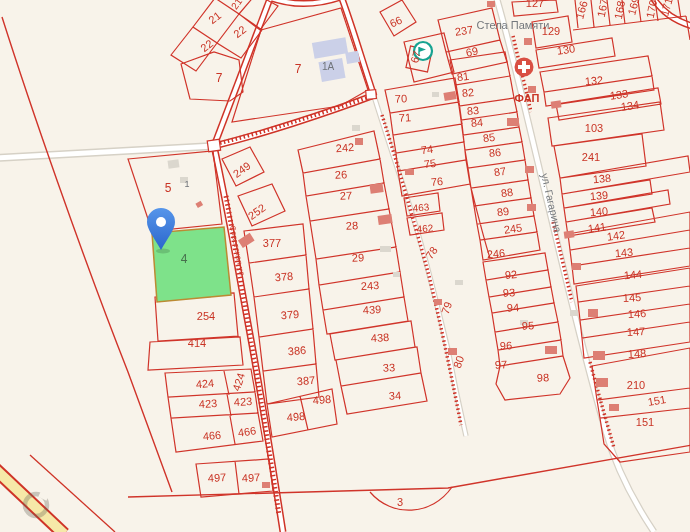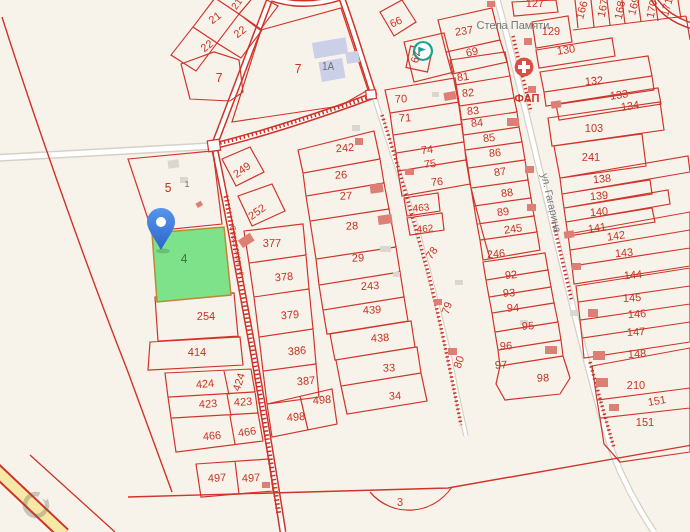--- a/index.html
+++ b/index.html
@@ -182,21 +182,21 @@
       <span class="plabel " style="left: 240px; top: 32px; transform: translate(-50%, -50%) rotate(-38deg);">22</span>
       <span class="plabel " style="left: 219px; top: 78px; font-size: 12px; transform: translate(-50%, -50%) rotate(0deg);">7</span>
       <span class="plabel " style="left: 298px; top: 69px; font-size: 12px; transform: translate(-50%, -50%) rotate(0deg);">7</span>
       <span class="plabel gray" style="left: 328px; top: 67px; font-size: 10px; transform: translate(-50%, -50%) rotate(0deg);">1А</span>
       <span class="plabel " style="left: 168px; top: 188px; font-size: 12px; transform: translate(-50%, -50%) rotate(0deg);">5</span>
       <span class="plabel gray" style="left: 187px; top: 184px; font-size: 9px; transform: translate(-50%, -50%) rotate(0deg);">1</span>
       <span class="plabel green" style="left: 184px; top: 259px; font-size: 12px; transform: translate(-50%, -50%) rotate(0deg);">4</span>
       <span class="plabel " style="left: 242px; top: 170px; transform: translate(-50%, -50%) rotate(-35deg);">249</span>
       <span class="plabel " style="left: 257px; top: 212px; transform: translate(-50%, -50%) rotate(-35deg);">252</span>
       <span class="plabel " style="left: 206px; top: 316px; transform: translate(-50%, -50%) rotate(0deg); text-align: right;">254</span>
-      <span class="plabel " style="left: 197px; top: 352px; transform: translate(-50%, -50%) rotate(0deg);">414</span>
+      <span class="plabel " style="left: 197px; top: 343px; transform: translate(-50%, -50%) rotate(0deg);">414</span>
       <span class="plabel " style="left: 205px; top: 384px; transform: translate(-50%, -50%) rotate(-5deg);">424</span>
       <span class="plabel " style="left: 239px; top: 382px; transform: translate(-50%, -50%) rotate(-72deg);">424</span>
       <span class="plabel " style="left: 208px; top: 404px; transform: translate(-50%, -50%) rotate(-3deg);">423</span>
       <span class="plabel " style="left: 243px; top: 402px; transform: translate(-50%, -50%) rotate(-3deg);">423</span>
       <span class="plabel " style="left: 212px; top: 436px; transform: translate(-50%, -50%) rotate(-5deg);">466</span>
       <span class="plabel " style="left: 247px; top: 432px; transform: translate(-50%, -50%) rotate(-8deg);">466</span>
       <span class="plabel " style="left: 217px; top: 478px; transform: translate(-50%, -50%) rotate(-3deg);">497</span>
       <span class="plabel " style="left: 251px; top: 478px; transform: translate(-50%, -50%) rotate(-3deg);">497</span>
       <span class="plabel " style="left: 272px; top: 243px; transform: translate(-50%, -50%) rotate(0deg);">377</span>
       <span class="plabel " style="left: 284px; top: 277px; transform: translate(-50%, -50%) rotate(-4deg);">378</span>

